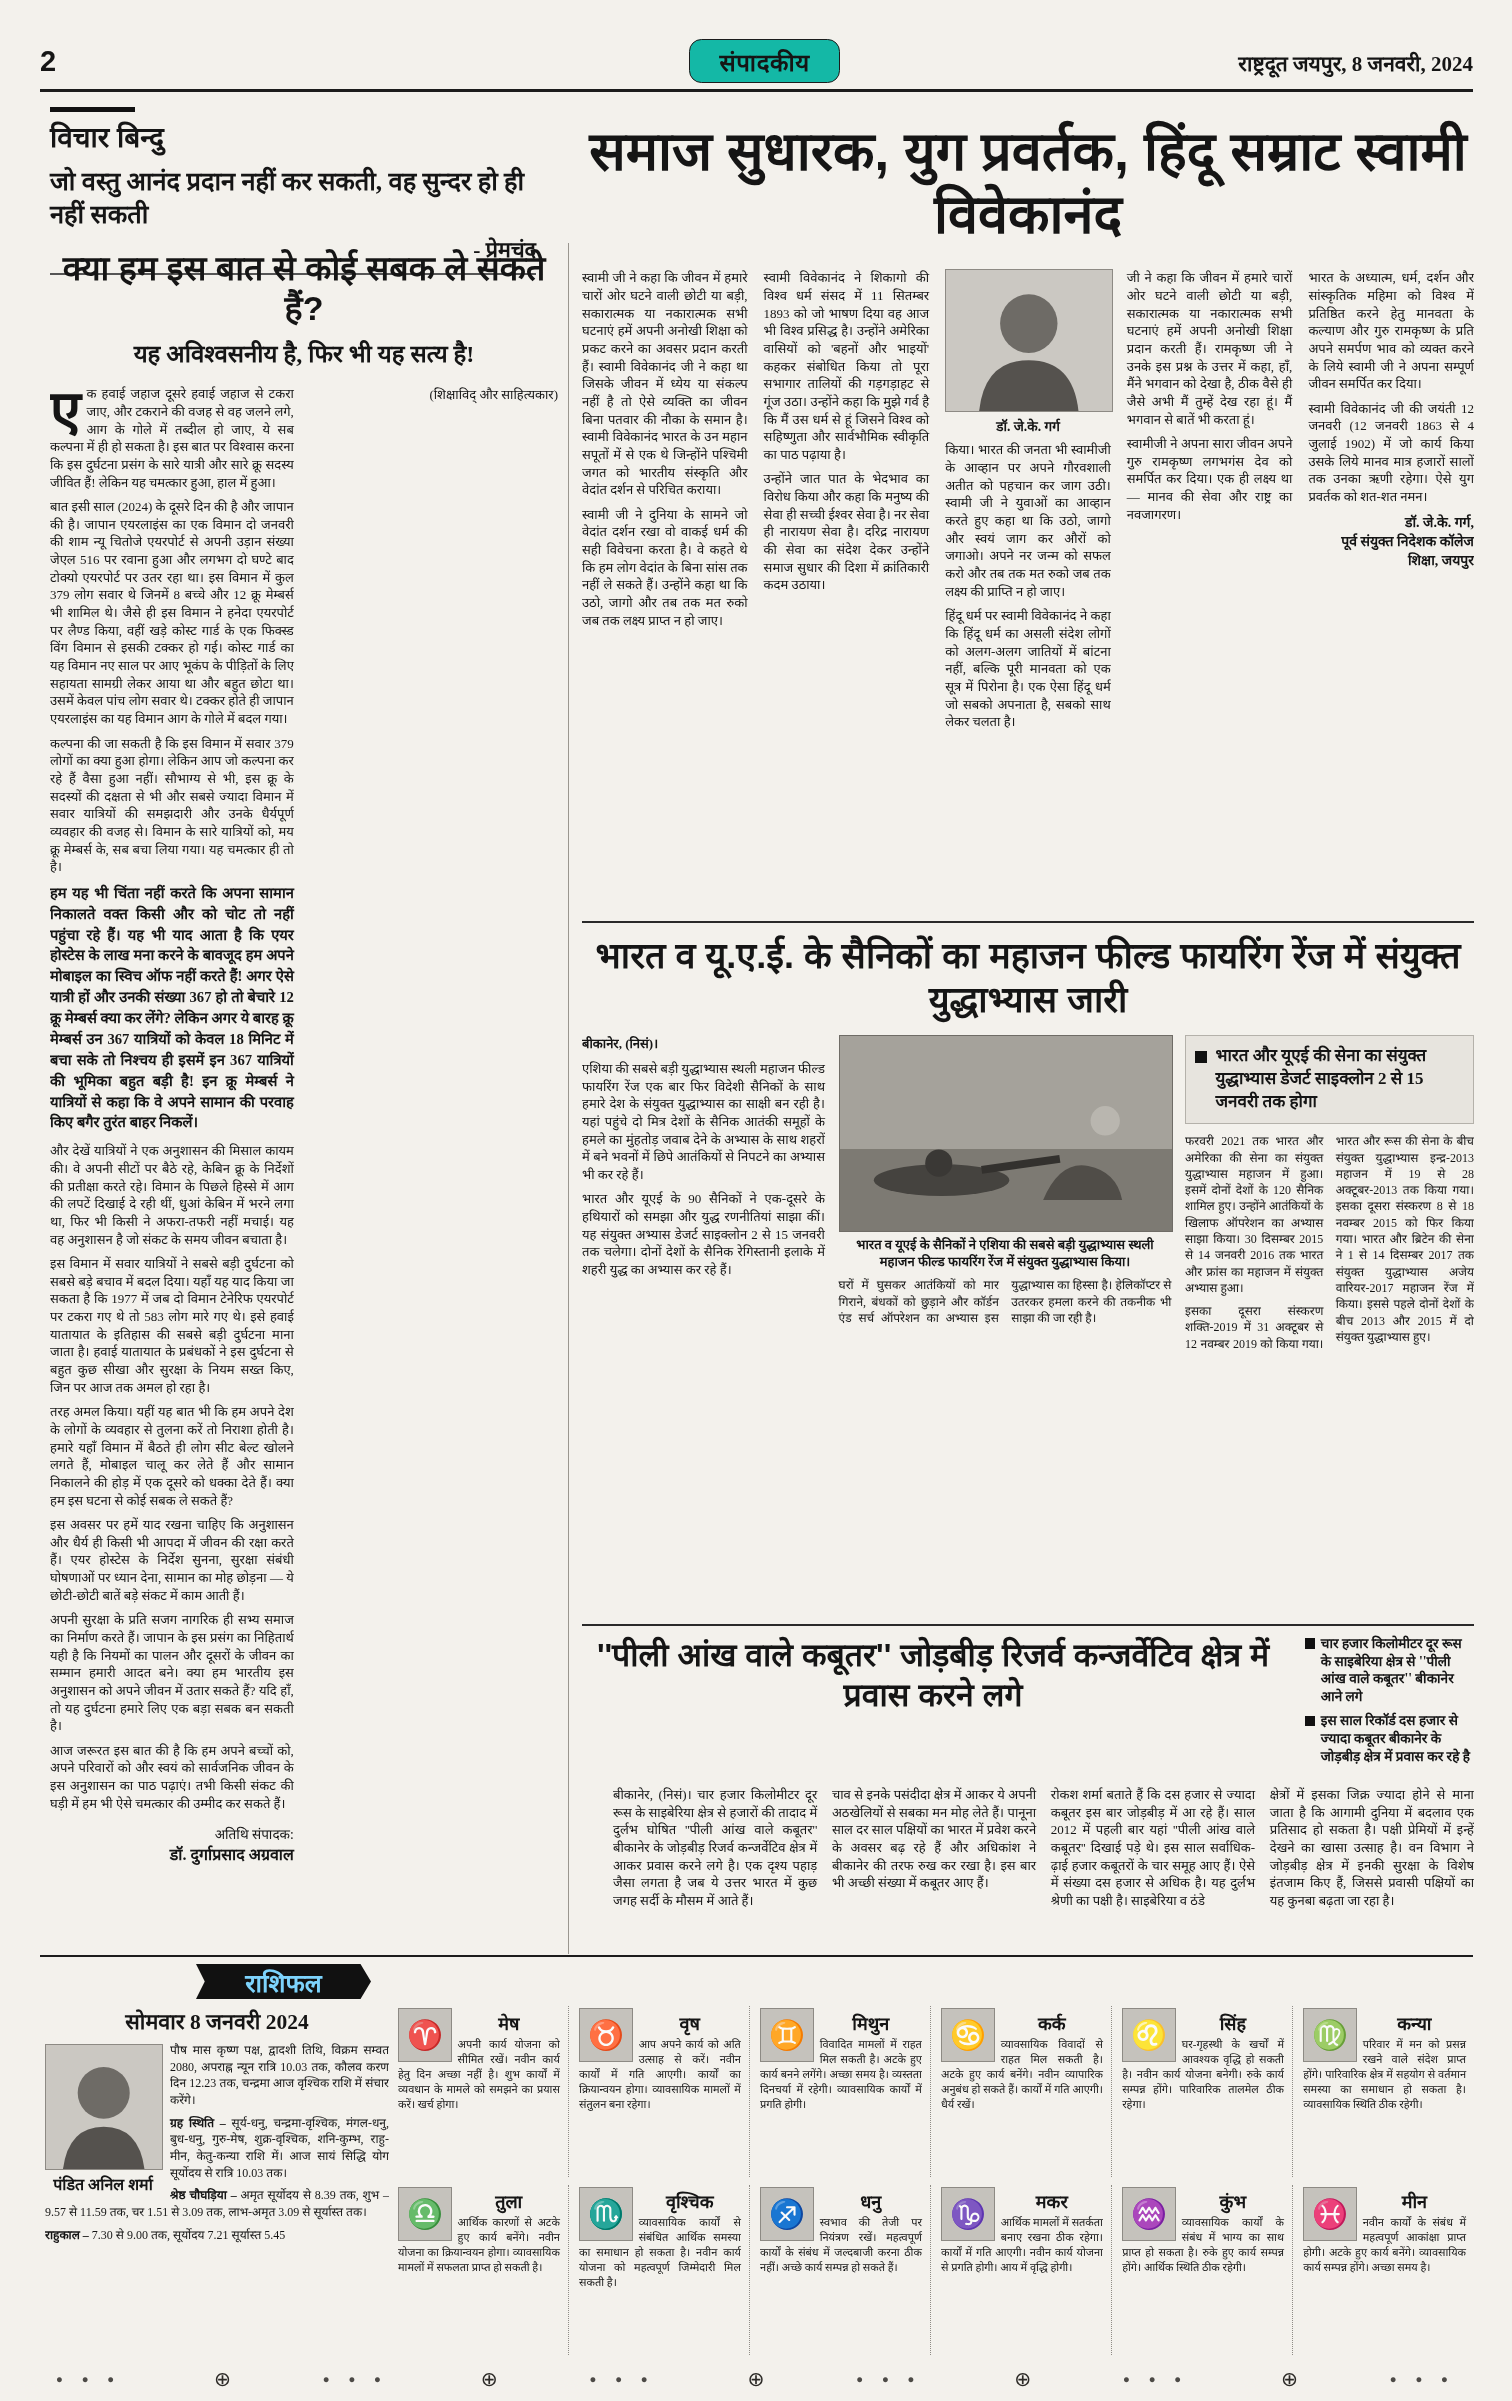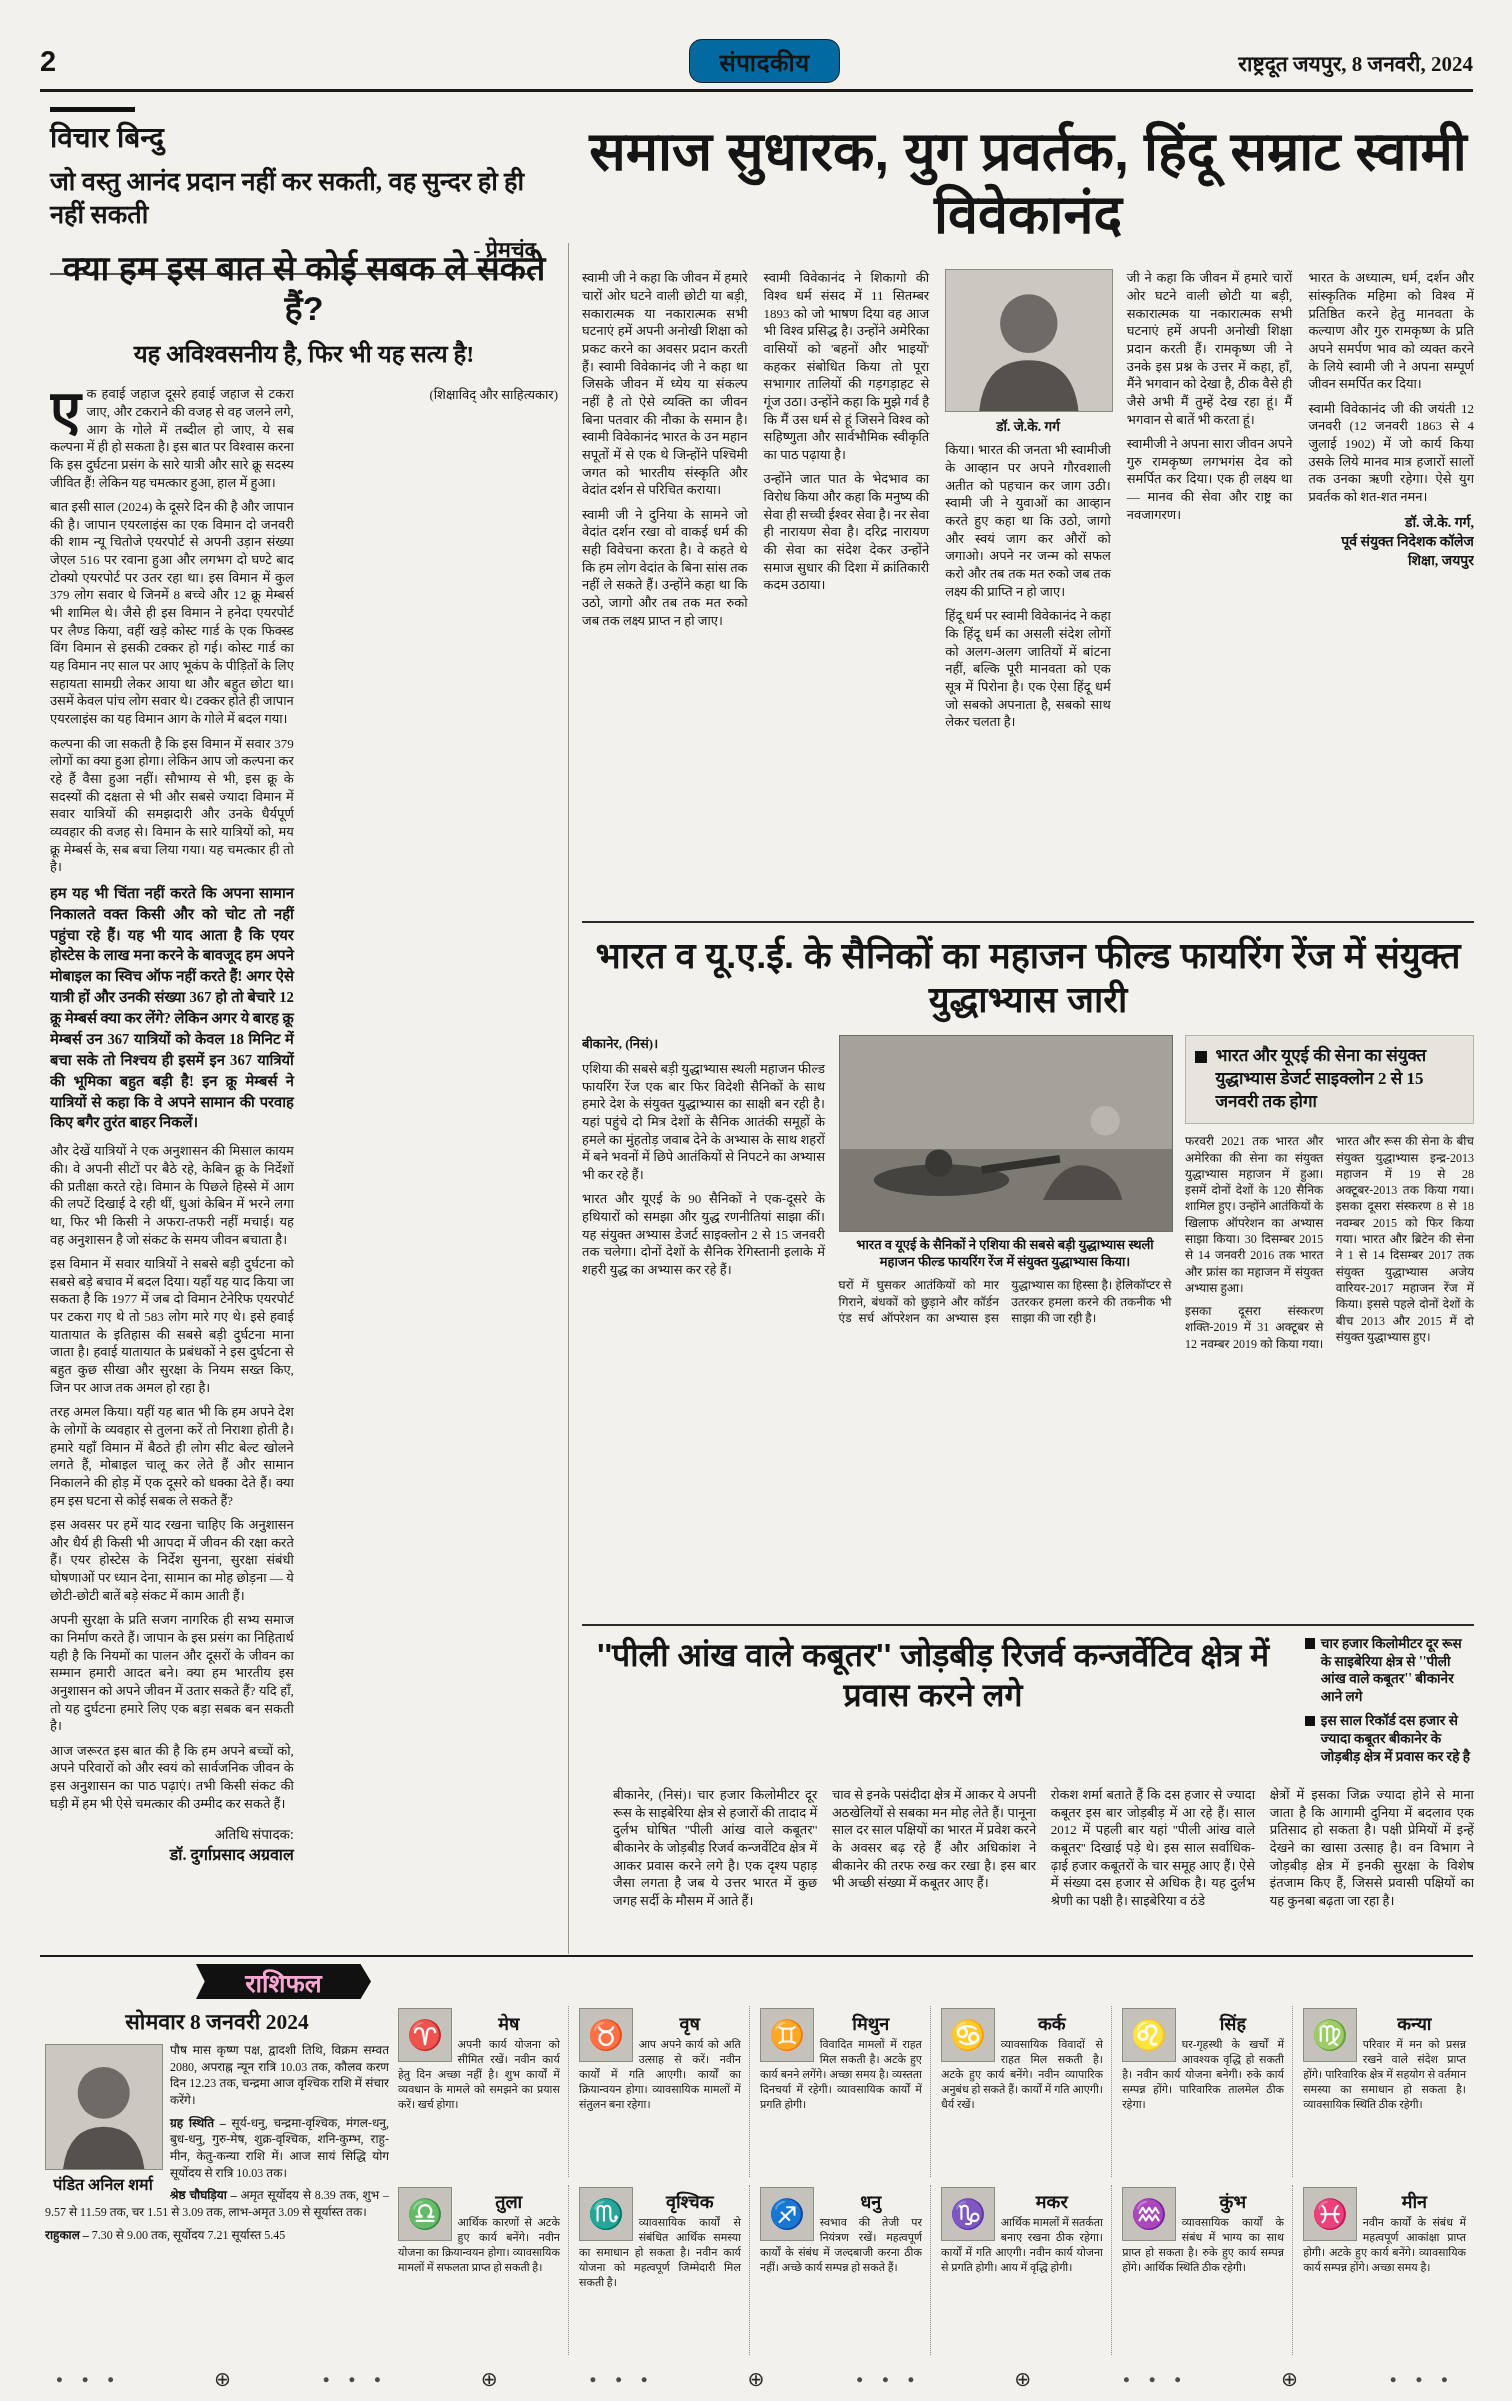--- a/index.html
+++ b/index.html
@@ -6,21 +6,21 @@
   .page{position:relative;width:1512px;height:2401px;background:#f3f1ec;color:#151515;
         font-family:"Liberation Serif",serif;overflow:hidden;}
   .abs{position:absolute;}
   .sans{font-family:"Liberation Sans",sans-serif;}
   .para{margin:0 0 6.8px;font-size:13px;line-height:1.36;text-align:justify;}
   .flow{display:contents;}
 
   
   .hdr{top:35px;left:40px;width:1433px;height:52px;display:flex;align-items:center;}
   .pagenum{font-size:29px;font-weight:bold;}
-  .section-pill{margin:0 auto;border:1.7px solid #1c1c1c;background:#0369a1;border-radius:12.4px;
+  .section-pill{margin:0 auto;border:1.7px solid #1c1c1c;background:#14b8a6;border-radius:12.4px;
         padding:4.5px 29px;font-size:24px;font-weight:bold;letter-spacing:0.6px;}
   .edition{font-size:21px;font-weight:bold;position:absolute;right:0;top:13.6px;}
   .hdr-rule{top:89px;left:40px;width:1433px;height:2.8px;background:#1c1c1c;}
 
   
   .vb{top:107px;left:50px;width:486px;}
   .vb-bar{width:85px;height:5.1px;background:#111;margin-bottom:4.5px;}
   .vb-title{font-size:28px;font-weight:bold;margin:0 0 10.2px;}
   .vb-quote{font-size:25.4px;font-weight:bold;line-height:1.3;margin:0;}
   .vb-author{font-size:21.5px;font-weight:bold;text-align:right;margin-top:3.4px;}
@@ -74,21 +74,21 @@
   .pg-headline{flex:1;font-size:32px;font-weight:bold;text-align:center;line-height:1.25;margin:0;}
   .pg-bullets{width:169px;}
   .pg-bullet{display:flex;gap:5.6px;font-size:13.6px;font-weight:bold;line-height:1.3;margin-bottom:6.8px;}
   .pg-bullet .sq{margin-top:3.4px;flex:0 0 10.2px;width:10.2px;height:10.2px;}
   .pg-body{margin-top:13.6px;display:flex;gap:14.7px;height:186px;overflow:hidden;margin-left:31px;}
   .pg-col{flex:1;}
 
   .sec-rule{top:1955px;left:40px;width:1433px;height:2.3px;background:#1c1c1c;}
 
   
-  .rf-ribbon{top:1964px;left:196px;width:175px;height:35px;background:#111;color:#f9a8d4;
+  .rf-ribbon{top:1964px;left:196px;width:175px;height:35px;background:#111;color:#7dd3fc;
              display:flex;align-items:center;justify-content:center;font-size:25px;font-weight:bold;
              clip-path:polygon(0 0,94% 0,100% 50%,94% 100%,0 100%,5% 50%);}
   .rf-left{top:2006px;left:45px;width:344px;height:349px;overflow:hidden;}
   .rf-date{font-size:21.5px;font-weight:bold;text-align:center;margin:0 0 6.8px;}
   .rf-photo-wrap{float:left;width:116px;margin:2.3px 9px 3.4px 0;}
   .photo-astro{width:116px;height:124px;background:#c9c6c0;border:0.6px solid #8d8a84;}
   .astro-name{font-size:16px;font-weight:bold;text-align:center;margin-top:3.4px;}
   .rf-p{font-size:12px;line-height:1.4;text-align:justify;margin:0 0 5.6px;}
   .rf-grid{top:2006px;left:398px;width:1076px;height:349px;display:grid;
            grid-template-columns:repeat(6,1fr);grid-template-rows:1fr 1fr;column-gap:10.2px;row-gap:8px;}

